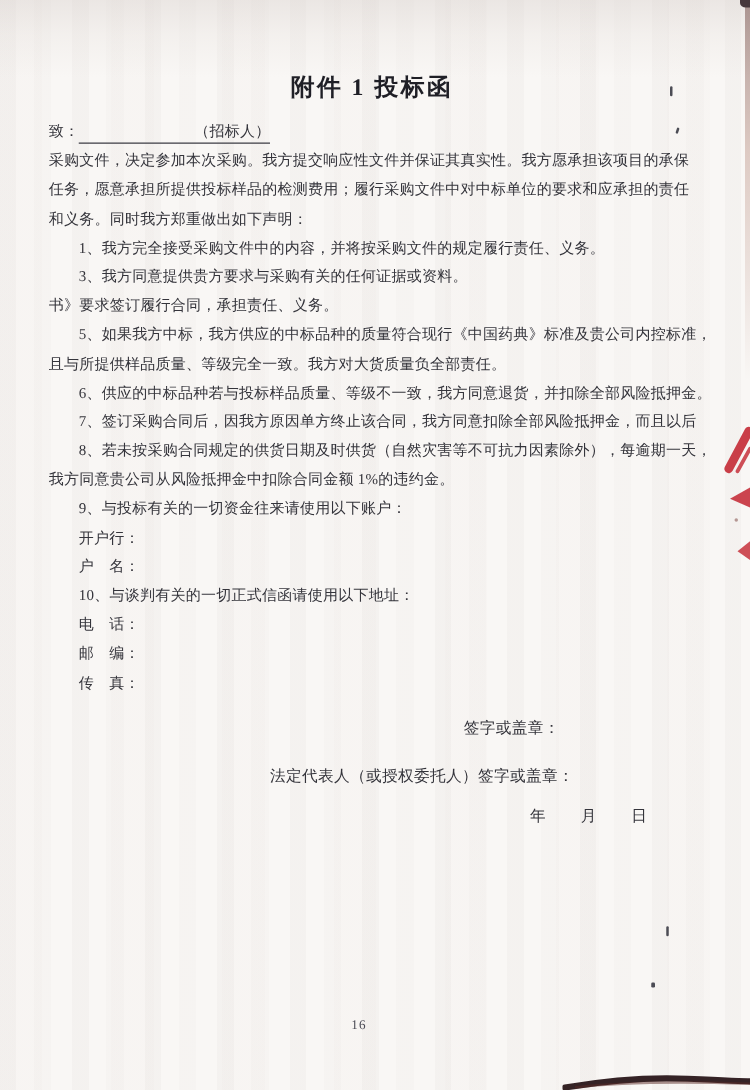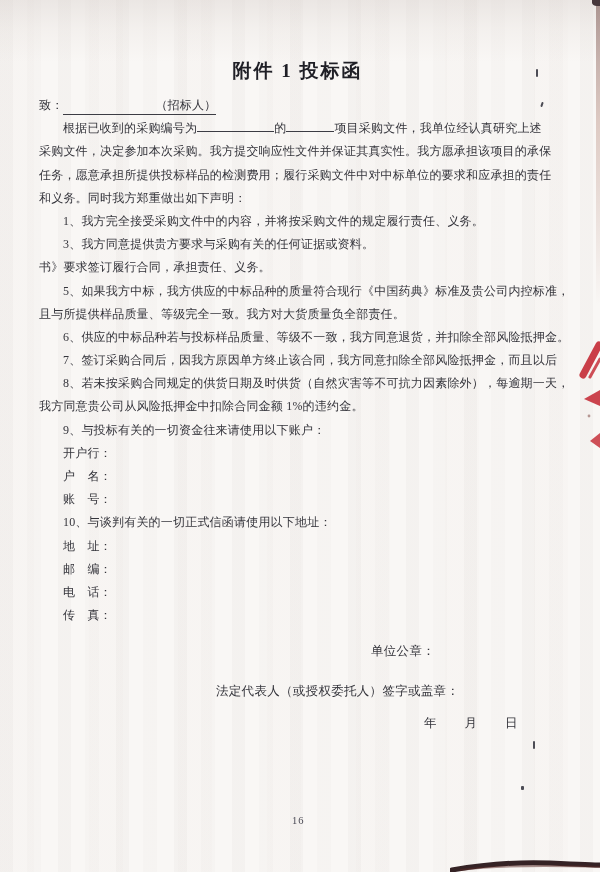--- a/index.html
+++ b/index.html
@@ -28,21 +28,21 @@
   }
   .indent{text-indent:24px;}
   .blank{display:inline-block;border-bottom:1px solid #3c3c44;height:14px;vertical-align:baseline;}
   .b1{width:77px;} .b2{width:48px;}
   .ugroup{display:inline-block;border-bottom:1px solid #3c3c44;height:17px;line-height:17px;}
   .sp{display:inline-block;width:92px;height:10px;}
   .sig{font-size:12.5px;line-height:23.2px;white-space:nowrap;letter-spacing:0.3px;}
   .sig-seal{margin-top:13px;padding-left:332px;}
   .sig-legal{margin-top:16px;padding-left:177px;}
   .sig-date{margin-top:9px;padding-left:385px;letter-spacing:1px;}
-  .pageno{position:absolute;left:281px;top:815px;font-size:10.5px;color:#4a4a55;letter-spacing:1px;margin-left:11px;}
+  .pageno{position:absolute;left:281px;top:815px;font-size:10.5px;color:#4a4a55;letter-spacing:1px;}
   
   .edge-strip{position:absolute;right:0;top:0;width:4px;height:305px;
     background:linear-gradient(180deg, rgba(90,45,40,0.45), rgba(150,85,65,0.28) 40%, rgba(150,85,65,0));}
   .corner-speck{position:absolute;right:0;top:0;width:8px;height:6px;background:#47383c;border-radius:0 0 0 60%;}
   .speck{position:absolute;background:#4c4c55;border-radius:1px;}
   .speck.s1{left:536px;top:69px;width:2px;height:8px;}
   .speck.s2{left:541px;top:102px;width:2px;height:5px;transform:rotate(18deg);}
   .speck.s3{left:533px;top:741px;width:2px;height:8px;}
   .speck.s4{left:521px;top:786px;width:3px;height:4px;}
   .stamp-svg{position:absolute;right:0;top:340px;}
@@ -71,46 +71,43 @@
   <svg class="shadow-svg" width="150" height="18" viewBox="0 0 150 18">
     <path d="M2 16 Q55 7 100 9 T150 11" stroke="#241013" stroke-width="5" stroke-linecap="round" fill="none" opacity="0.92"></path>
     <path d="M10 16 Q60 10 150 13" stroke="#5a2a25" stroke-width="2" fill="none" opacity="0.5"></path>
   </svg>
 
   <div class="content">
     <div class="title">附件 1 投标函</div>
 
     <div class="line"><span>致：</span><span class="ugroup"><span class="sp"></span><span>（招标人）</span></span></div>
 
-    <div class="line indent"><span>根据已收到的采购编号为</span><span class="blank b1"></span><span>的</span><span class="blank b2"></span><span>项目采购文件，我单位经认真研究上述</span></div>
     <div class="line">采购文件，决定参加本次采购。我方提交响应性文件并保证其真实性。我方愿承担该项目的承保</div>
     <div class="line">任务，愿意承担所提供投标样品的检测费用；履行采购文件中对中标单位的要求和应承担的责任</div>
     <div class="line">和义务。同时我方郑重做出如下声明：</div>
 
     <div class="line indent">1、我方完全接受采购文件中的内容，并将按采购文件的规定履行责任、义务。</div>
     <div class="line indent">3、我方同意提供贵方要求与采购有关的任何证据或资料。</div>
     <div class="line">书》要求签订履行合同，承担责任、义务。</div>
     <div class="line indent">5、如果我方中标，我方供应的中标品种的质量符合现行《中国药典》标准及贵公司内控标准，</div>
     <div class="line">且与所提供样品质量、等级完全一致。我方对大货质量负全部责任。</div>
     <div class="line indent">6、供应的中标品种若与投标样品质量、等级不一致，我方同意退货，并扣除全部风险抵押金。</div>
     <div class="line indent">7、签订采购合同后，因我方原因单方终止该合同，我方同意扣除全部风险抵押金，而且以后</div>
     <div class="line indent">8、若未按采购合同规定的供货日期及时供货（自然灾害等不可抗力因素除外），每逾期一天，</div>
     <div class="line">我方同意贵公司从风险抵押金中扣除合同金额 1%的违约金。</div>
     <div class="line indent">9、与投标有关的一切资金往来请使用以下账户：</div>
 
     <div class="line indent">开户行：</div>
     <div class="line indent">户　名：</div>
-    <div class="line indent">账　号：</div>
 
     <div class="line indent">10、与谈判有关的一切正式信函请使用以下地址：</div>
 
-    <div class="line indent">地　址：</div>
+    <div class="line indent">电　话：</div>
     <div class="line indent">邮　编：</div>
-    <div class="line indent">电　话：</div>
     <div class="line indent">传　真：</div>
 
-    <div class="sig sig-seal">单位公章：</div>
+    <div class="sig sig-seal">签字或盖章：</div>
     <div class="sig sig-legal">法定代表人（或授权委托人）签字或盖章：</div>
     <div class="sig sig-date">年　　月　　日</div>
   </div>
 
   <div class="pageno">16</div>
 </div>
 
 </body></html>

